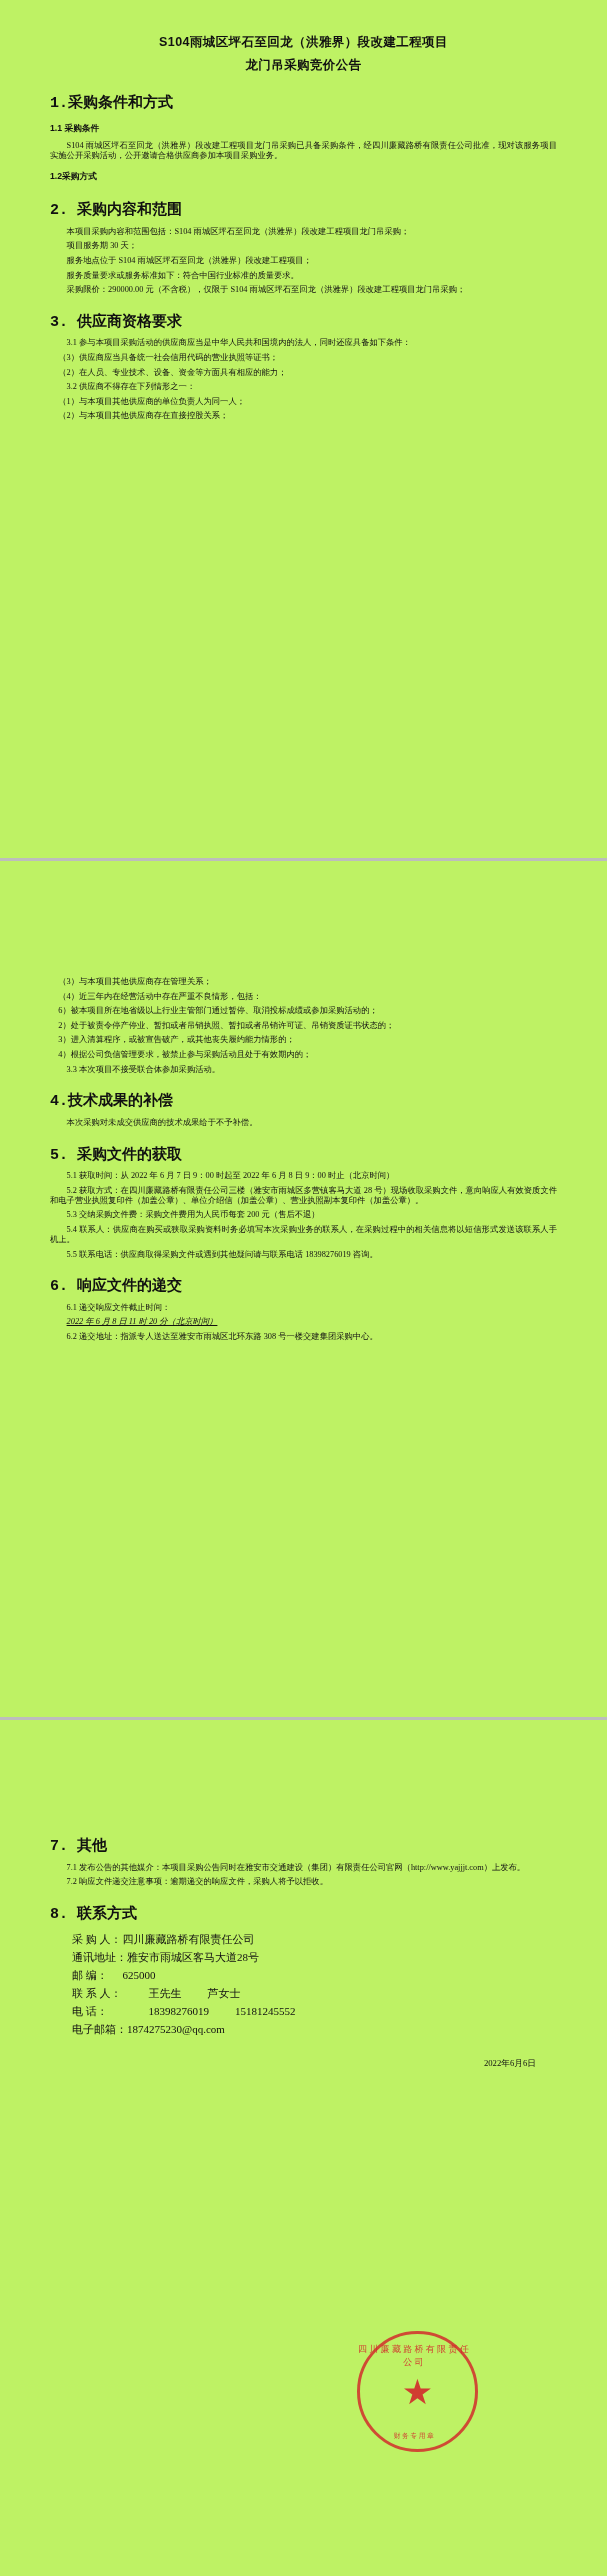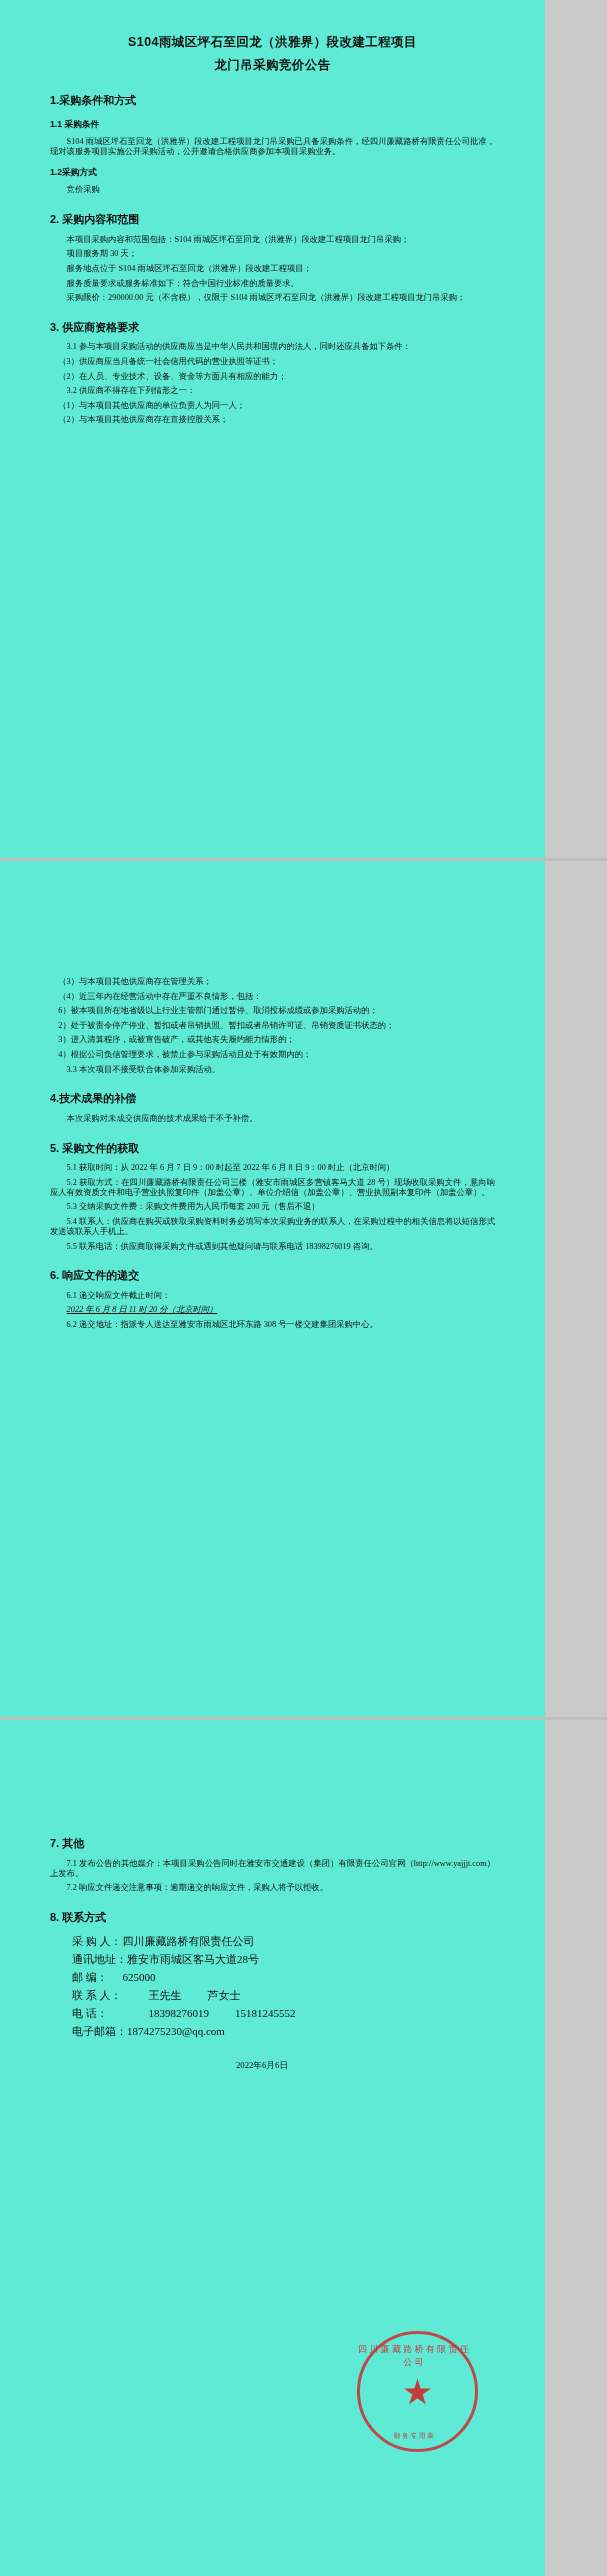--- a/index.html
+++ b/index.html
@@ -6,22 +6,22 @@
     margin: 0;
     padding: 0;
     background: #c9c9c9;
   }
   body {
     width: 607px;
     font-family: "Liberation Serif", "DejaVu Serif", serif;
     color: #111;
   }
   .page {
-    background: #5eead4;
-    width: 545px;
+    background: #bef264;
+    width: 607px;
     box-sizing: border-box;
     padding: 26px 50px 30px 50px;
     position: relative;
   }
   .page.p1 { height: 858px; }
   .page.p2 { height: 856px; }
   .page.p3 { height: 862px; }
   .sep {
     height: 3px;
     background: #bdbdbd;
@@ -30,24 +30,24 @@
     text-align: center;
     font-size: 12.5px;
     font-weight: bold;
     letter-spacing: 0.4px;
     line-height: 23px;
     margin: 4.6px 0 1.5px 0;
     font-family: "Liberation Sans", sans-serif;
   }
   .doc-title .l2 { display: block; }
   h2.sec {
-    font-size: 11px;
+    font-size: 15px;
     font-weight: bold;
     margin: 16.7px 0 7.6px 0;
-    font-family: Liberation Sans, sans-serif;
+    font-family: Liberation Mono, monospace;
   }
   h3.sub {
     font-size: 8.7px;
     font-weight: bold;
     margin: 10.6px 0 6px 0;
     font-family: "Liberation Sans", sans-serif;
   }
   p.body {
     font-size: 8.3px;
     line-height: 10px;
@@ -88,21 +88,21 @@
     text-align: center;
     color: #d3262a;
     font-size: 9px;
     letter-spacing: 2.3px;
     opacity: 0.85;
     font-family: "Liberation Sans", sans-serif;
   }
   .stamp .arc-top { top: 12px; }
   .stamp .arc-bottom { bottom: 10.6px; font-size: 6.8px; letter-spacing: 1.5px; }
   .sign-right {
-    text-align: center;
+    text-align: right;
     font-size: 8.7px;
     margin-top: 20px;
     padding-right: 21px;
   }
   .kv {
     font-size: 11px;
     line-height: 18px;
     margin-left: 2em;
   }
   .kv .k { display: inline-block; min-width: 4.6em; }
@@ -116,21 +116,20 @@
   <div class="doc-title">
     <span>S104雨城区坪石至回龙（洪雅界）段改建工程项目</span>
     <span class="l2">龙门吊采购竞价公告</span>
   </div>
 
   <h2 class="sec">1.采购条件和方式</h2>
   <h3 class="sub">1.1 采购条件</h3>
   <p class="body">S104 雨城区坪石至回龙（洪雅界）段改建工程项目龙门吊采购已具备采购条件，经四川廉藏路桥有限责任公司批准，现对该服务项目实施公开采购活动，公开邀请合格供应商参加本项目采购业务。</p>
 
   <h3 class="sub">1.2采购方式</h3>
-  <p class="body">竞价采购</p>
 
   <h2 class="sec">2. 采购内容和范围</h2>
   <p class="body">本项目采购内容和范围包括：S104 雨城区坪石至回龙（洪雅界）段改建工程项目龙门吊采购；</p>
   <p class="body">项目服务期 30 天；</p>
   <p class="body">服务地点位于 S104 雨城区坪石至回龙（洪雅界）段改建工程项目；</p>
   <p class="body">服务质量要求或服务标准如下：符合中国行业标准的质量要求。</p>
   <p class="body">采购限价：290000.00 元（不含税），仅限于 S104 雨城区坪石至回龙（洪雅界）段改建工程项目龙门吊采购；</p>
 
   <h2 class="sec">3.  供应商资格要求</h2>
   <p class="body">3.1 参与本项目采购活动的供应商应当是中华人民共和国境内的法人，同时还应具备如下条件：</p>

